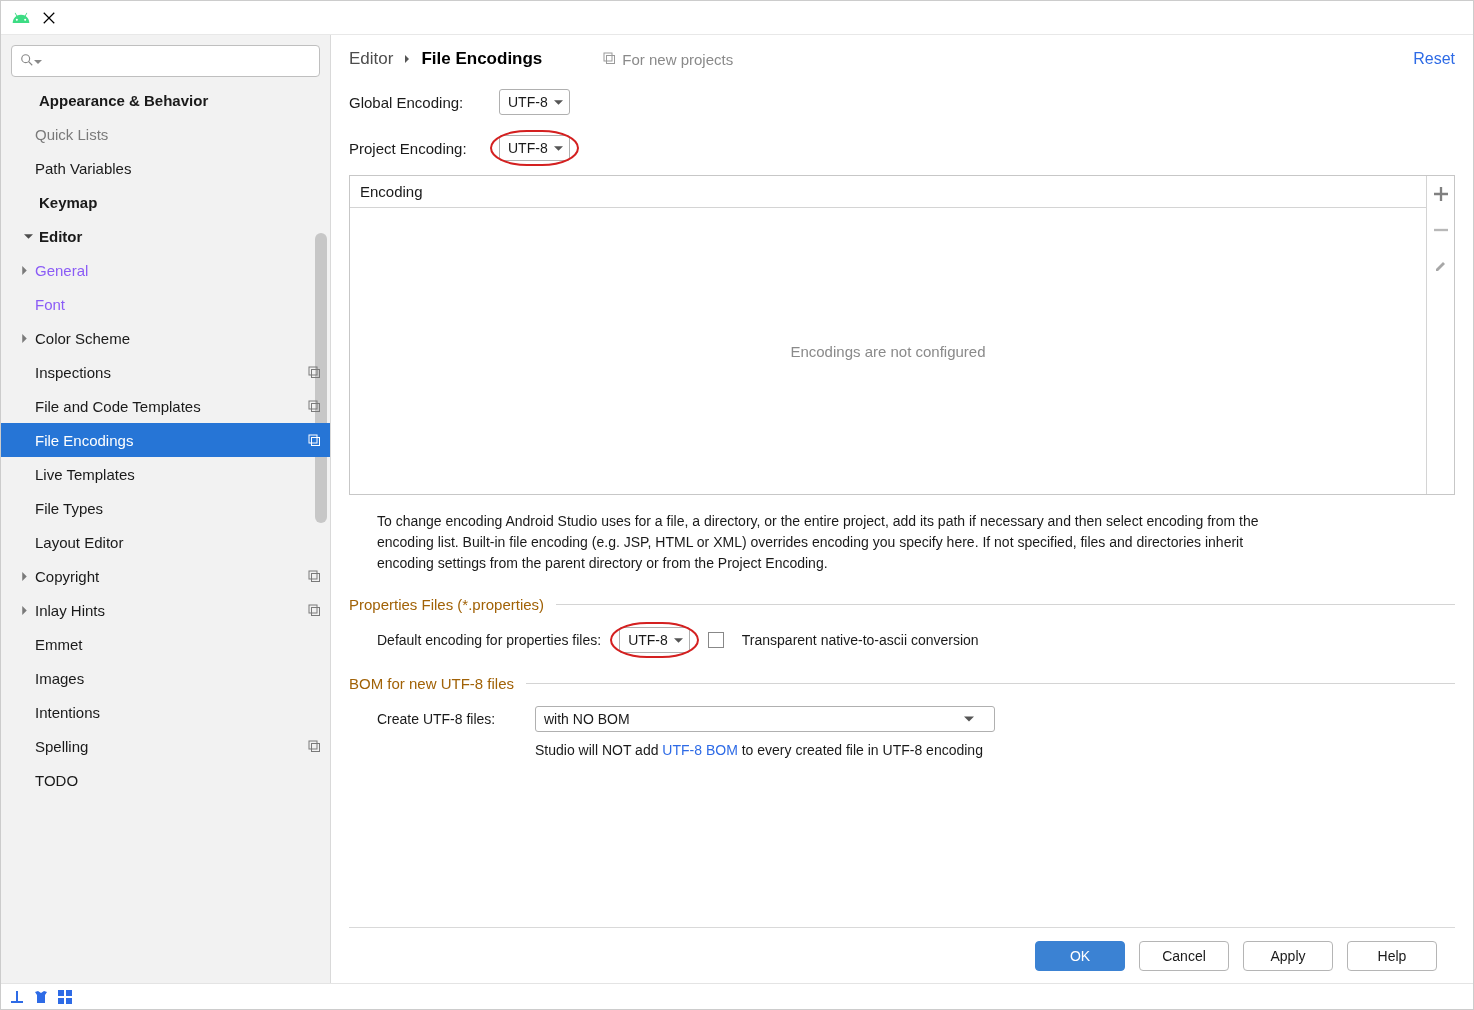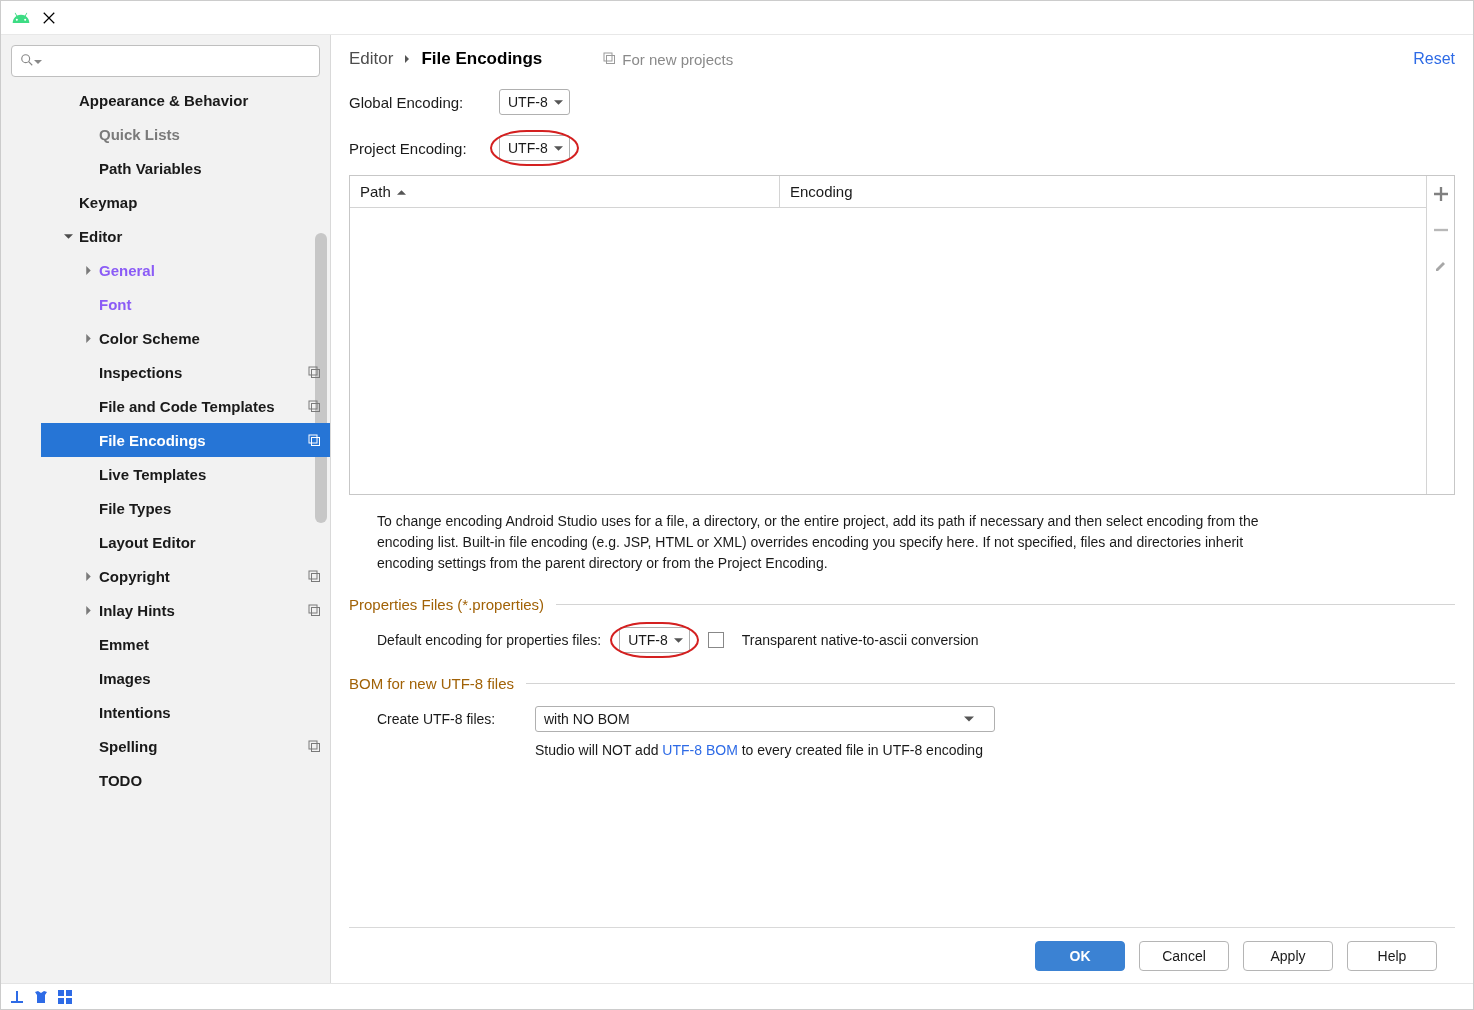--- a/index.html
+++ b/index.html
@@ -10,28 +10,28 @@
   .titlebar .app-icon { width: 20px; height: 20px; margin-right: 10px; }
   .titlebar .title { font-size: 15px; flex: 1; }
   .titlebar .close { width: 16px; height: 16px; display: flex; align-items: center; justify-content: center; cursor: pointer; }
   
   .bodyrow { flex: 1; display: flex; min-height: 0; }
   .sidebar { width: 330px; background: #f2f2f2; border-right: 1px solid #d9d9d9; display: flex; flex-direction: column; }
   .searchwrap { padding: 10px 10px 6px 10px; }
   .searchbox { display: flex; align-items: center; background: #fff; border: 1px solid #bfbfbf; border-radius: 4px; height: 32px; padding: 0 8px; }
   .searchbox svg { flex-shrink: 0; }
   .searchbox input { border: none; outline: none; flex: 1; font-size: 14px; background: transparent; margin-left: 4px; }
-  .tree { flex: 1; overflow-y: auto; position: relative; margin-left: 40px; }
+  .tree { flex: 1; overflow-y: auto; position: relative; }
   .tree-scroll-thumb { position: absolute; right: 3px; top: 150px; width: 12px; height: 290px; background: #c7c7c7; border-radius: 6px; }
   .node { display: flex; align-items: center; height: 34px; padding-right: 8px; cursor: pointer; position: relative; }
   .node .chev { width: 14px; height: 14px; display: inline-flex; align-items: center; justify-content: center; margin-right: 4px; }
   .node .lbl { flex: 1; white-space: nowrap; font-size: 15px; }
   .node .tag { width: 16px; height: 16px; color: #7a7a7a; display: inline-flex; align-items: center; justify-content: center; }
   .depth0 { padding-left: 20px; }
-  .depth1 { padding-left: 40px; font-weight: bold; }
+  .depth1 { padding-left: 16px; }
   .bold > .lbl { font-weight: 700; }
   .blue > .lbl { color: #8b5cf6; }
   .cut   > .lbl { color: #7a7a7a; }
   .selected { background: #2675d6; color: #fff; }
   .selected .lbl, .selected .tag { color: #fff; }
   
   .main { flex: 1; display: flex; flex-direction: column; padding: 14px 18px 0 18px; position: relative; min-width: 0; }
   .crumbrow { display: flex; align-items: center; margin-bottom: 14px; }
   .crumb { font-size: 17px; color: #4d4d4d; }
   .crumb.bold { font-weight: 700; color: #000; }
@@ -62,21 +62,21 @@
   .section-title { font-size: 15px; color: #a16207; display: flex; align-items: center; margin-bottom: 14px; }
   .section-title .line { flex: 1; height: 1px; background: #d4d4d4; margin-left: 12px; }
   .propsrow { display: flex; align-items: center; padding-left: 28px; gap: 18px; }
   .chk { width: 16px; height: 16px; border: 1px solid #888; background: #fff; display: inline-block; }
   .bomrow { display: flex; align-items: center; padding-left: 28px; gap: 18px; }
   .bom-help { margin: 10px 0 0 186px; font-size: 14px; }
   .bom-help .lnk { color: #2e6be6; }
   
   .buttonbar { height: 56px; border-top: 1px solid #d9d9d9; display: flex; align-items: center; justify-content: flex-end; padding: 0 18px; gap: 14px; margin-top: auto; }
   .btn { min-width: 90px; height: 30px; border: 1px solid #b5b5b5; border-radius: 4px; background: #fff; display: flex; align-items: center; justify-content: center; font-size: 14px; cursor: pointer; }
-  .btn.primary { background: #3b82d3; border-color: #3b82d3; color: #fff; font-weight: 700; }
+  .btn.primary { background: #3b82d3; border-color: #3b82d3; color: #fff; font-weight: 400; }
   
   .statusbar { height: 26px; display: flex; align-items: center; padding: 0 8px; gap: 8px; border-top: 1px solid #e4e4e4; }
   .sicon { width: 16px; height: 16px; color: #2e6be6; display: inline-flex; }
 </style>
 </head>
 <body>
 
 <div class="window">
 
   <div class="titlebar">
@@ -294,30 +294,25 @@
           <span class="cv">UTF-8</span>
           <span class="dd"><svg viewBox="0 0 8 8" width="9" height="9">
                 <path d="M0 2l4 4 4-4z" fill="#555"></path>
               </svg></span>
         </span>
       </div>
 
       <div class="tablewrap">
         <div class="table">
           <div class="thead">
-            <div class="th path">
-              <span>Path</span>
-              <span><svg viewBox="0 0 8 8" width="9" height="9">
-                    <path d="M0 6l4-4 4 4z" fill="#555"></path>
-                  </svg></span>
-            </div>
             <div class="th enc">
               <span>Encoding</span>
             </div>
           </div>
+          <div class="empty">Encodings are not configured</div>
         </div>
         <div class="tabletools">
           <div class="toolbtn">
             <svg viewBox="0 0 12 12" width="14" height="14">
                 <path d="M5 0h2v12H5zM0 5h12v2H0z" fill="#808080"></path>
               </svg>
           </div>
           <div class="toolbtn">
             <svg viewBox="0 0 12 12" width="14" height="14">
                 <rect y="5" width="12" height="2" fill="#b8b8b8"></rect>

